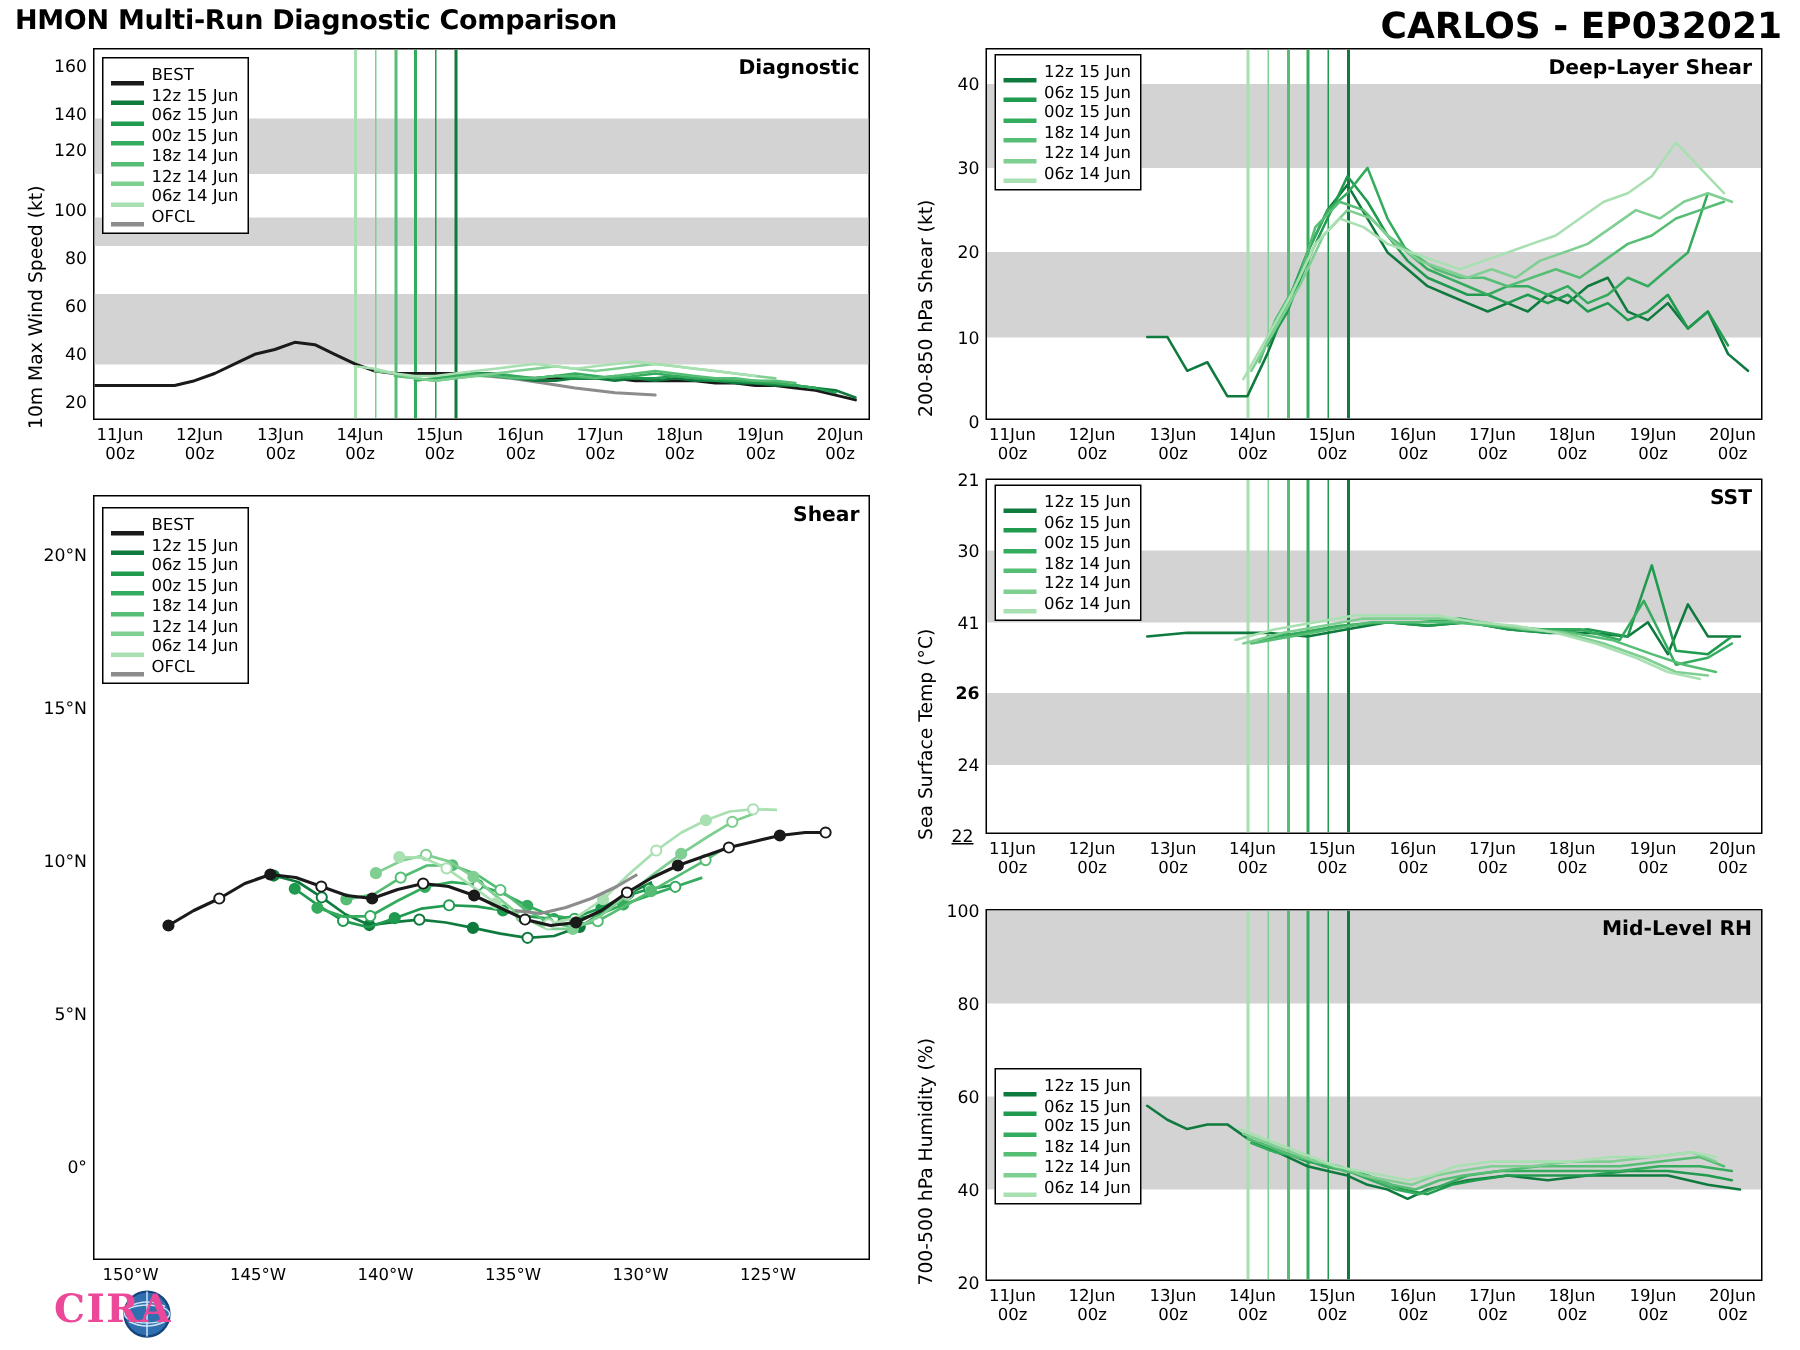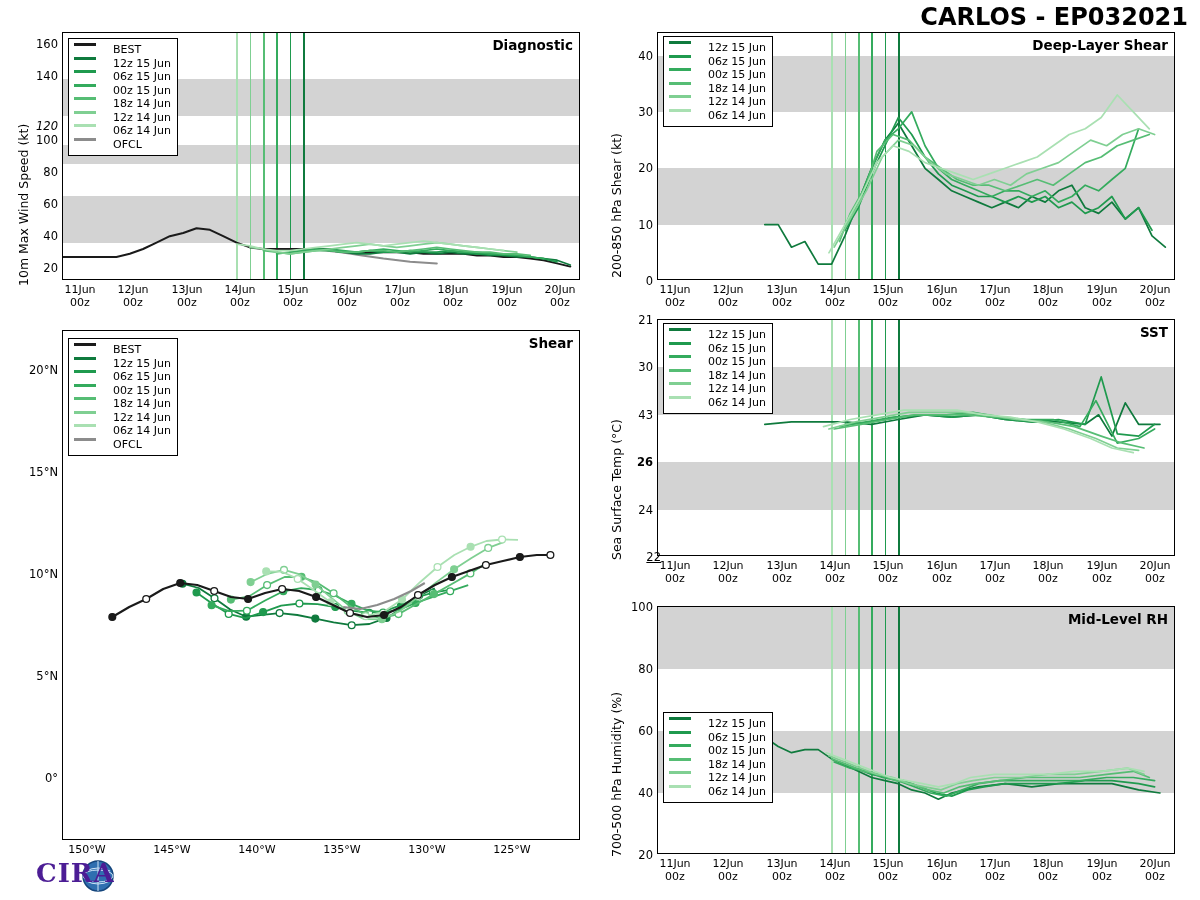--- a/index.html
+++ b/index.html
@@ -14,35 +14,36 @@
 
   .panel{position:absolute;box-sizing:border-box;}
   .plotbox{position:absolute;box-sizing:border-box;border:1px solid #000;background:#fff;overflow:hidden;}
   .band{position:absolute;left:0;right:0;background:#d3d3d3;}
   .vline{position:absolute;top:0;bottom:0;width:1.6px;}
   .corner-label{position:absolute;right:6px;top:4px;font-size:13.5px;font-weight:bold;color:#000;}
 
   svg.series{position:absolute;left:0;top:0;overflow:visible;}
 
   .legend{position:absolute;border:1px solid #000;background:#fff;padding:4px 6px 4px 5px;}
-  .legend .row{display:flex;align-items:flex-start;height:13.5px;gap:12px;}
+  .legend .row{display:flex;align-items:flex-end;height:13.5px;}
   .legend .swatch{width:22px;height:3px;margin-right:5px;flex:0 0 22px;}
   .legend .lbl{font-size:11px;line-height:13.5px;white-space:nowrap;}
 
   .ylabel{position:absolute;transform-origin:left top;font-size:12.5px;white-space:nowrap;}
   .ytick{position:absolute;font-size:11.5px;text-align:right;}
   .xtick{position:absolute;font-size:11px;text-align:center;line-height:12.5px;}
 
   .cira{position:absolute;left:6px;bottom:4px;width:120px;height:44px;}
-  .cira-text{position:absolute;left:30px;top:6px;font-size:26px;font-weight:bold;color:#4c1d95;font-family:"DejaVu Serif",serif;letter-spacing:1px;}
+  .cira-text{position:absolute;left:30px;top:6px;font-size:26px;font-weight:bold;color:#ec4899;font-family:"DejaVu Serif",serif;letter-spacing:1px;}
 </style>
 </head>
 <body>
 
 <div class="title-bar">
+  <div class="title-left">HMON Multi-Run Diagnostic Comparison</div>
   <div class="title-right">CARLOS - EP032021</div>
 </div>
 
 <div class="panel" style="left:0;top:28px;width:590px;height:290px;">
   <div class="ylabel" style="left:16px;top:258px;transform:rotate(-90deg);">10m Max Wind Speed (kt)</div>
   <div class="plotbox" id="box-int" style="left:62px;top:4px;width:518px;height:248px;">
 
     <div class="band" style="top:163.2px;height:46.4px;"></div>
     <div class="band" style="top:112.0px;height:19.2px;"></div>
     <div class="band" style="top:46.4px;height:36.8px;"></div>
@@ -64,21 +65,21 @@
         <path d="M 173.6 211.2 L 186.9 212.8 L 200.3 216.0 L 213.6 217.6 L 227.0 217.6 L 240.3 216.0 L 253.7 214.4 L 267.0 212.8 L 280.4 211.2 L 293.7 209.6 L 307.1 211.2 L 320.4 212.8 L 333.8 211.2 L 347.1 209.6 L 360.5 208.0 L 373.8 209.6 L 387.2 211.2 L 400.5 212.8 L 413.9 214.4 L 427.2 216.0 L 440.6 217.6" fill="none" stroke="#a9e0b2" stroke-width="1.7" stroke-linejoin="round" stroke-linecap="round"></path>
       </svg>
     <div class="corner-label">Diagnostic</div>
   </div>
 
   <div class="ytick" style="left:24px;top:233.3px;width:34px;">20</div>
   <div class="ytick" style="left:24px;top:201.3px;width:34px;">40</div>
   <div class="ytick" style="left:24px;top:169.3px;width:34px;">60</div>
   <div class="ytick" style="left:24px;top:137.3px;width:34px;">80</div>
   <div class="ytick" style="left:18px;top:105.3px;width:40px;">100</div>
-  <div class="ytick" style="left:18px;top:91px;width:40px;font-style:italic;">120</div>
+  <div class="ytick" style="left:18px;top:65px;width:40px;">120</div>
   <div class="ytick" style="left:18px;top:41.3px;width:40px;">140</div>
   <div class="ytick" style="left:18px;top:9.3px;width:40px;">160</div>
 
   <div class="xtick" style="left:40px;top:256px;width:80px;">11Jun<br>00z</div>
   <div class="xtick" style="left:93px;top:256px;width:80px;">12Jun<br>00z</div>
   <div class="xtick" style="left:147px;top:256px;width:80px;">13Jun<br>00z</div>
   <div class="xtick" style="left:200px;top:256px;width:80px;">14Jun<br>00z</div>
   <div class="xtick" style="left:253px;top:256px;width:80px;">15Jun<br>00z</div>
   <div class="xtick" style="left:307px;top:256px;width:80px;">16Jun<br>00z</div>
   <div class="xtick" style="left:360px;top:256px;width:80px;">17Jun<br>00z</div>
@@ -327,24 +328,24 @@
     <svg class="series" id="svg-sst" width="518" height="237">
         <path d="M 106.8 104.3 L 133.5 101.9 L 160.2 101.9 L 186.9 101.9 L 213.6 104.3 L 240.3 99.5 L 267.0 94.8 L 293.7 97.2 L 320.4 94.8 L 347.1 99.5 L 373.8 101.9 L 400.5 101.9 L 427.2 104.3 L 440.6 94.8 L 453.9 116.1 L 467.3 82.9 L 480.6 104.3 L 502.0 104.3" fill="none" stroke="#0f7a3d" stroke-width="1.7" stroke-linejoin="round" stroke-linecap="round"></path>
         <path d="M 186.9 104.3 L 213.6 101.9 L 240.3 97.2 L 267.0 94.8 L 293.7 97.2 L 320.4 94.8 L 347.1 99.5 L 373.8 101.9 L 400.5 99.5 L 427.2 104.3 L 443.2 56.9 L 459.3 113.8 L 480.6 116.1 L 496.6 104.3" fill="none" stroke="#1f9a4e" stroke-width="1.7" stroke-linejoin="round" stroke-linecap="round"></path>
         <path d="M 181.6 106.6 L 208.3 101.9 L 235.0 97.2 L 261.7 94.8 L 288.4 94.8 L 315.1 92.4 L 341.8 97.2 L 368.5 99.5 L 395.2 99.5 L 421.9 106.6 L 437.9 80.6 L 459.3 123.2 L 480.6 118.5 L 496.6 109.0" fill="none" stroke="#34ab5d" stroke-width="1.7" stroke-linejoin="round" stroke-linecap="round"></path>
         <path d="M 176.2 109.0 L 202.9 104.3 L 229.6 99.5 L 256.3 94.8 L 283.0 94.8 L 309.7 94.8 L 336.4 97.2 L 363.1 99.5 L 389.8 101.9 L 416.5 106.6 L 443.2 116.1 L 464.6 123.2 L 486.0 128.0" fill="none" stroke="#56bd74" stroke-width="1.7" stroke-linejoin="round" stroke-linecap="round"></path>
         <path d="M 170.9 109.0 L 197.6 101.9 L 224.3 97.2 L 251.0 92.4 L 277.7 92.4 L 304.4 92.4 L 331.1 94.8 L 357.8 99.5 L 384.5 101.9 L 411.2 109.0 L 437.9 118.5 L 459.3 128.0 L 480.6 130.3" fill="none" stroke="#7fcf92" stroke-width="1.7" stroke-linejoin="round" stroke-linecap="round"></path>
         <path d="M 165.5 106.6 L 192.2 99.5 L 218.9 94.8 L 245.6 90.1 L 272.4 90.1 L 299.1 90.1 L 325.8 94.8 L 352.5 97.2 L 379.2 101.9 L 405.9 109.0 L 432.6 118.5 L 453.9 128.0 L 475.3 132.7" fill="none" stroke="#a9e0b2" stroke-width="1.7" stroke-linejoin="round" stroke-linecap="round"></path>
       </svg>
     <div class="corner-label">SST</div>
   </div>
-  <div class="ytick" style="left:32px;top:235px;width:34px;text-decoration:underline;">22</div>
+  <div class="ytick" style="left:20px;top:235px;width:34px;text-decoration:underline;">22</div>
   <div class="ytick" style="left:24px;top:187.6px;width:34px;">24</div>
   <div class="ytick" style="left:24px;top:140.2px;width:34px;font-weight:bold;">26</div>
-  <div class="ytick" style="left:24px;top:92.8px;width:34px;">43</div>
+  <div class="ytick" style="left:24px;top:92.8px;width:34px;">41</div>
   <div class="ytick" style="left:24px;top:45.4px;width:34px;">30</div>
   <div class="ytick" style="left:24px;top:-2px;width:34px;">21</div>
 
   <div class="xtick" style="left:40px;top:245px;width:80px;">11Jun<br>00z</div>
   <div class="xtick" style="left:93px;top:245px;width:80px;">12Jun<br>00z</div>
   <div class="xtick" style="left:147px;top:245px;width:80px;">13Jun<br>00z</div>
   <div class="xtick" style="left:200px;top:245px;width:80px;">14Jun<br>00z</div>
   <div class="xtick" style="left:253px;top:245px;width:80px;">15Jun<br>00z</div>
   <div class="xtick" style="left:307px;top:245px;width:80px;">16Jun<br>00z</div>
   <div class="xtick" style="left:360px;top:245px;width:80px;">17Jun<br>00z</div>

